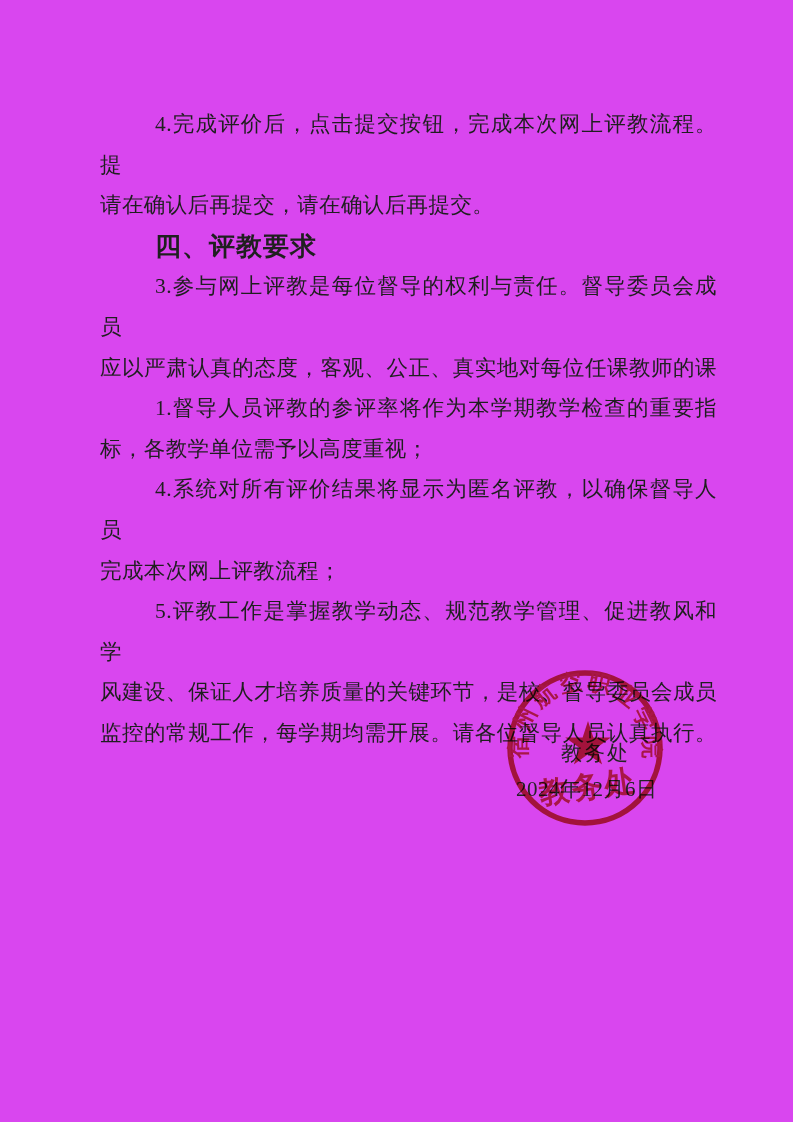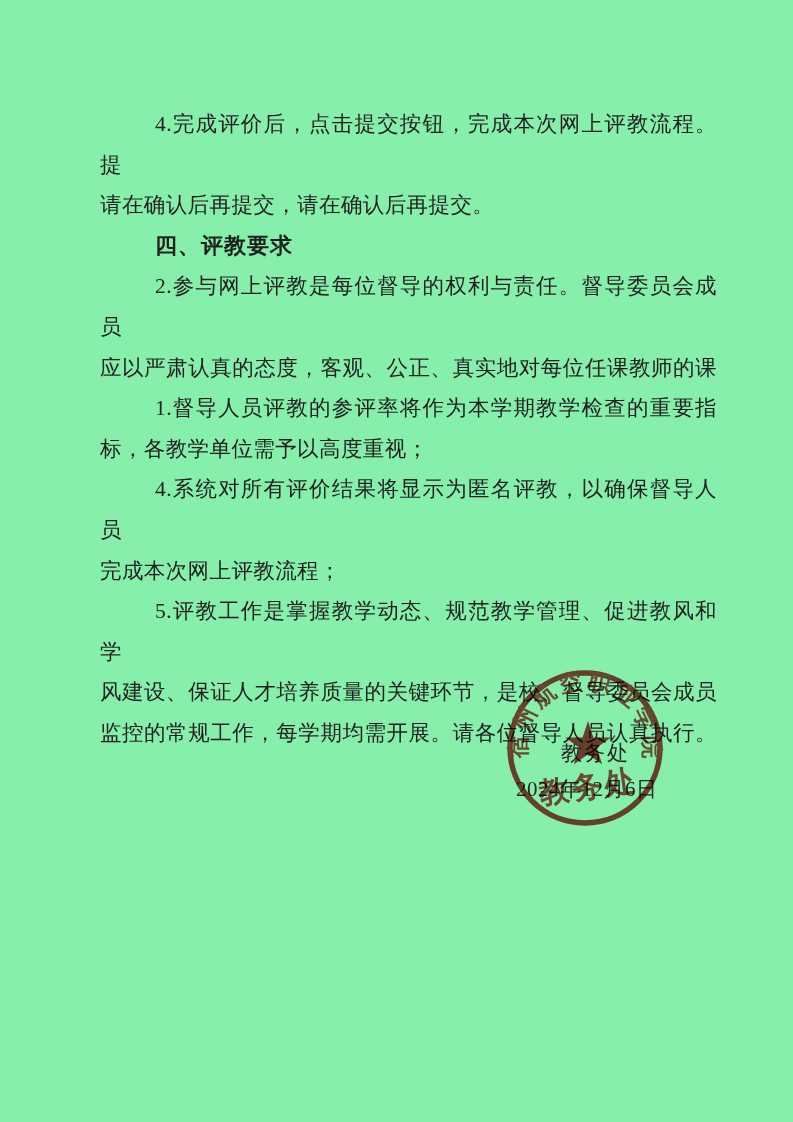--- a/index.html
+++ b/index.html
@@ -1,28 +1,28 @@
 <!DOCTYPE html>
 <html><head>
 <meta charset="utf-8">
 <style>
   html,body{margin:0;padding:0;background:#fff;}
   .page{
-    position:relative;width:793px;height:1122px;background:#86efac;overflow:hidden;
+    position:relative;width:793px;height:1122px;background:#d946ef;overflow:hidden;
     font-family:"Liberation Serif","DejaVu Serif",serif;color:#1f1f1f;
   }
   .doc{
     position:absolute;left:100px;top:104px;width:617px;
     font-size:21.5px;line-height:40.6px;letter-spacing:0.4px;
   }
   .line{min-height:40.6px;}
   .line.full{text-align:justify;text-align-last:justify;}
   .line.indent{text-indent:55px;}
   .line.heading{
-    font-weight:bold;font-size:22px;
+    font-weight:bold;font-size:26px;
     font-family:"Liberation Sans","DejaVu Sans",sans-serif;
     letter-spacing:1px;
   }
   .sign{position:absolute;z-index:1;color:#242424;}
   .sign.dept{left:561px;top:739px;font-size:21px;letter-spacing:2px;}
   .sign.date{left:516px;top:775px;font-size:21px;letter-spacing:0.5px;}
   .seal{
     position:absolute;left:500px;top:663px;width:170px;height:170px;
     z-index:2;mix-blend-mode:multiply;opacity:0.93;
   }
@@ -34,21 +34,21 @@
 </style>
 </head>
 <body>
 
 <div class="page">
 
   <div class="doc">
       <div class="line full indent">4.完成评价后，点击提交按钮，完成本次网上评教流程。提</div>
       <div class="line">请在确认后再提交，请在确认后再提交。</div>
       <div class="line indent heading">四、评教要求</div>
-      <div class="line full indent">2.参与网上评教是每位督导的权利与责任。督导委员会成员</div>
+      <div class="line full indent">3.参与网上评教是每位督导的权利与责任。督导委员会成员</div>
       <div class="line full">应以严肃认真的态度，客观、公正、真实地对每位任课教师的课</div>
       <div class="line full indent">1.督导人员评教的参评率将作为本学期教学检查的重要指</div>
       <div class="line">标，各教学单位需予以高度重视；</div>
       <div class="line full indent">4.系统对所有评价结果将显示为匿名评教，以确保督导人员</div>
       <div class="line">完成本次网上评教流程；</div>
       <div class="line full indent">5.评教工作是掌握教学动态、规范教学管理、促进教风和学</div>
       <div class="line full">风建设、保证人才培养质量的关键环节，是校、督导委员会成员</div>
       <div class="line full">监控的常规工作，每学期均需开展。请各位督导人员认真执行。</div>
     </div>
 

